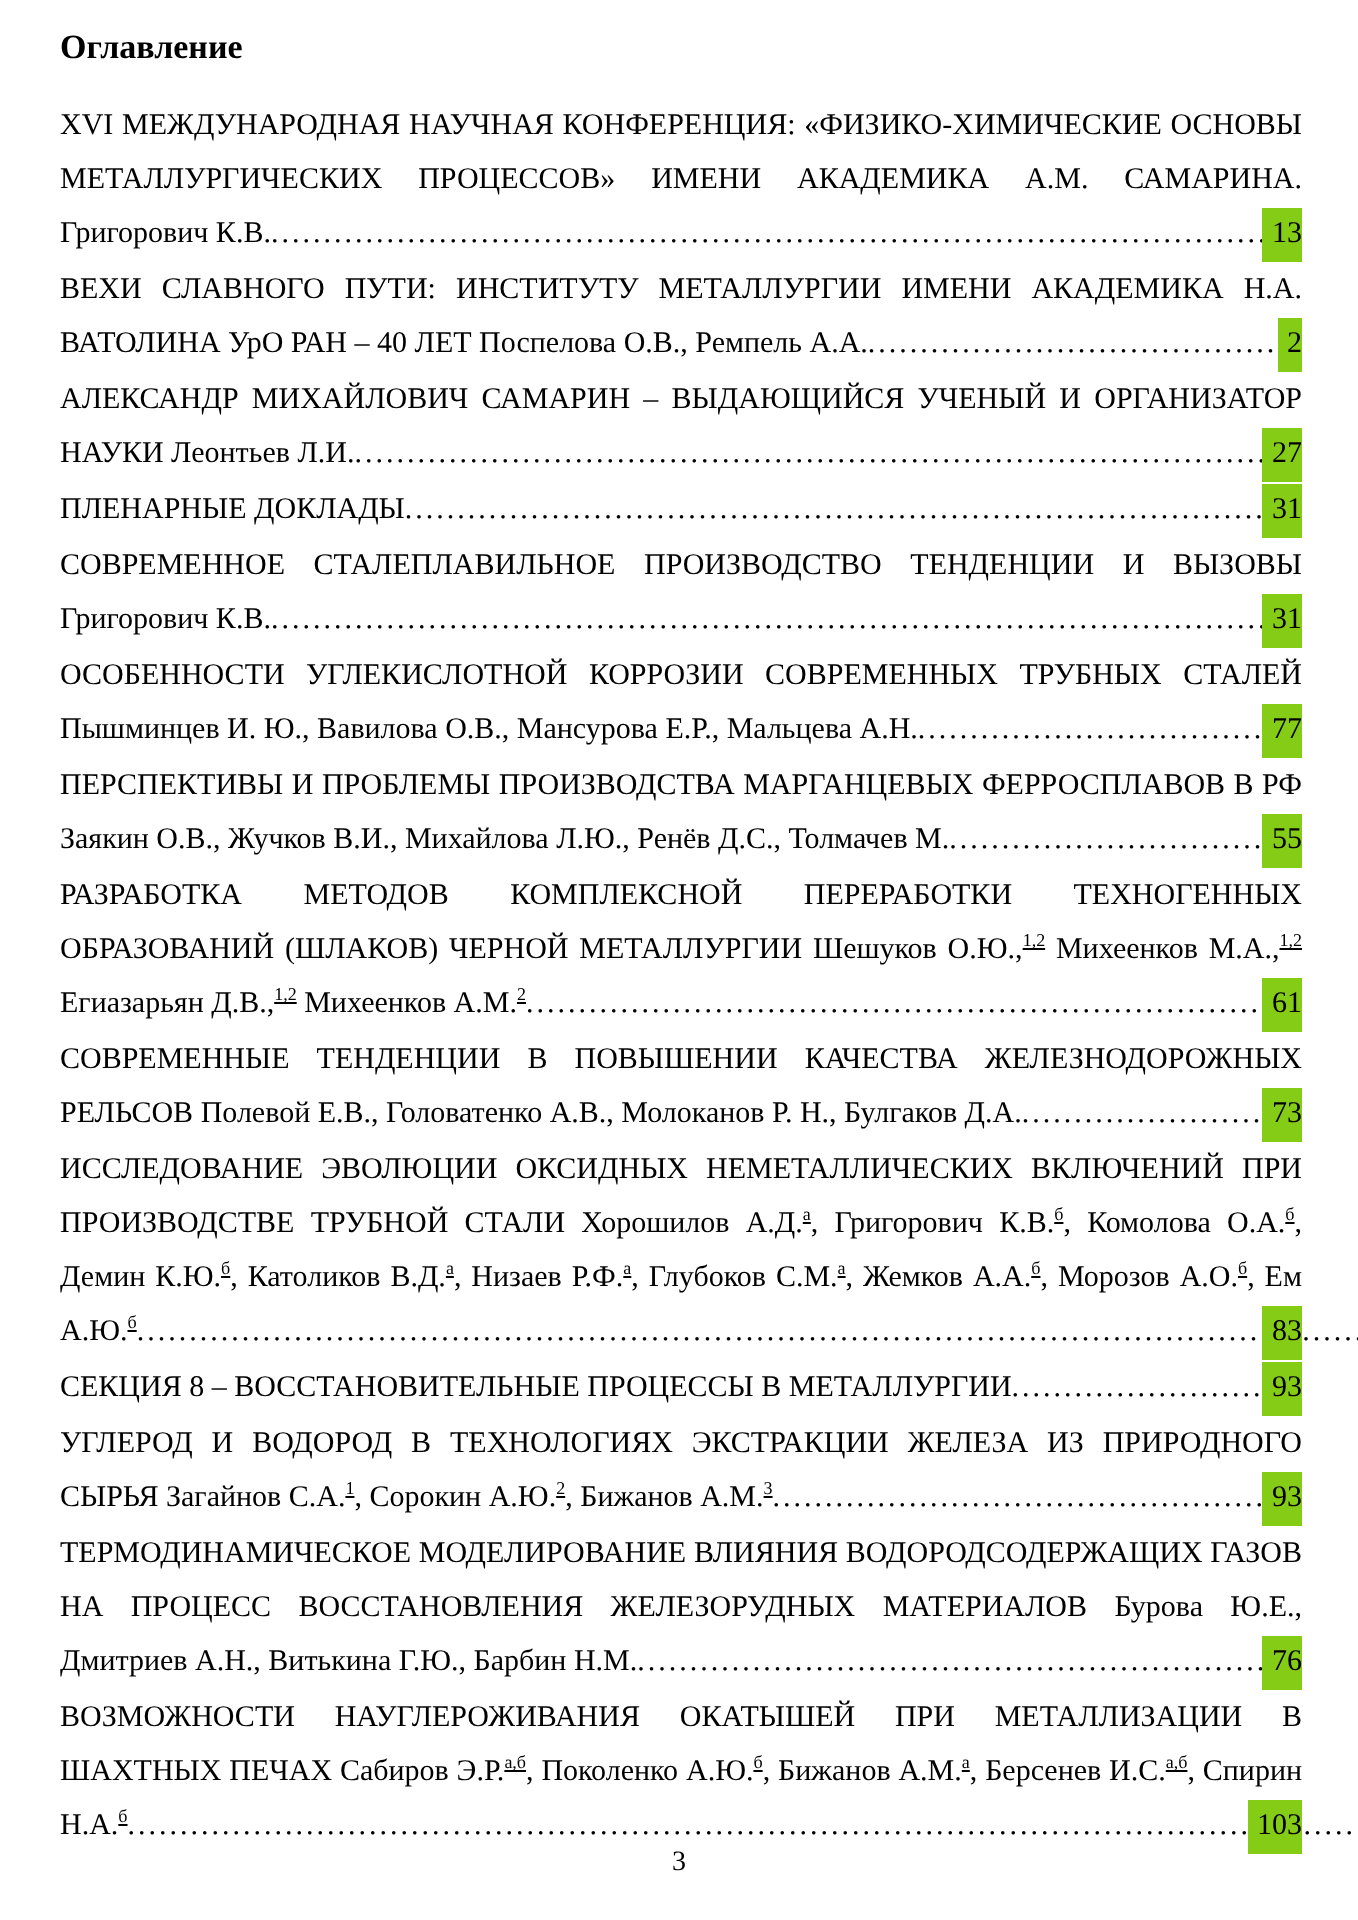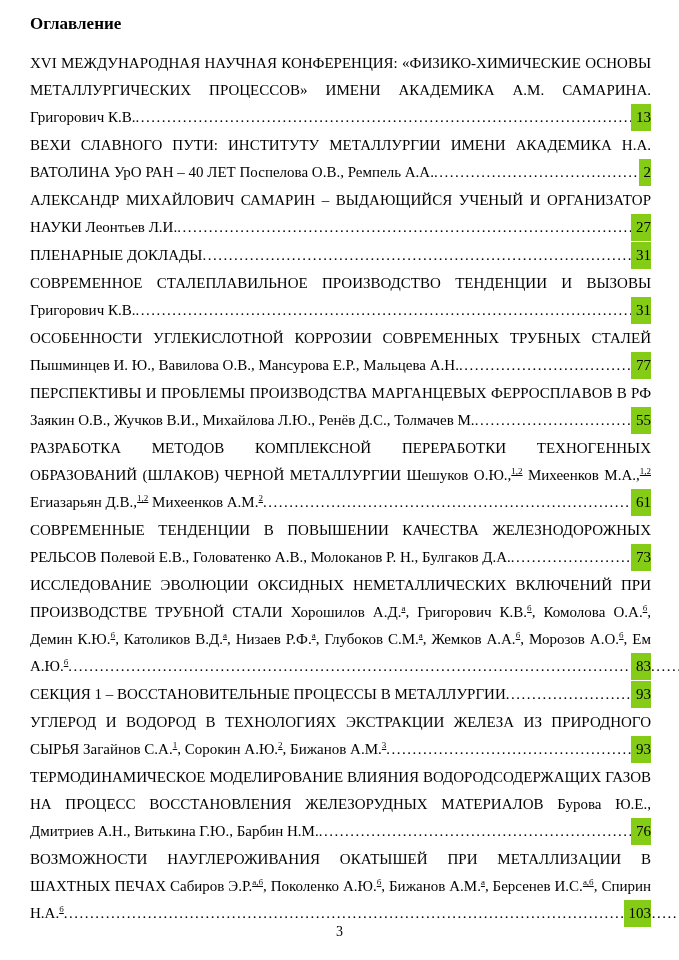--- a/index.html
+++ b/index.html
@@ -72,19 +72,19 @@
       <div class="entry"><span class="entry-text"><span>XVI МЕЖДУНАРОДНАЯ НАУЧНАЯ КОНФЕРЕНЦИЯ: «ФИЗИКО-ХИМИЧЕСКИЕ ОСНОВЫ МЕТАЛЛУРГИЧЕСКИХ ПРОЦЕССОВ» ИМЕНИ АКАДЕМИКА А.М. САМАРИНА. Григорович К.В.</span></span><span class="dots">..................................................................................................</span><span class="pg">13</span></div>
       <div class="entry"><span class="entry-text"><span>ВЕХИ СЛАВНОГО ПУТИ: ИНСТИТУТУ МЕТАЛЛУРГИИ ИМЕНИ АКАДЕМИКА Н.А. ВАТОЛИНА УрО РАН – 40 ЛЕТ Поспелова О.В., Ремпель А.А.</span></span><span class="dots">.........................................</span><span class="pg">2</span></div>
       <div class="entry"><span class="entry-text"><span>АЛЕКСАНДР МИХАЙЛОВИЧ САМАРИН – ВЫДАЮЩИЙСЯ УЧЕНЫЙ И ОРГАНИЗАТОР НАУКИ Леонтьев Л.И.</span></span><span class="dots">..........................................................................................</span><span class="pg">27</span></div>
       <div class="entry"><span class="entry-text"><span>ПЛЕНАРНЫЕ ДОКЛАДЫ</span></span><span class="dots">.....................................................................................</span><span class="pg">31</span></div>
       <div class="entry"><span class="entry-text"><span>СОВРЕМЕННОЕ СТАЛЕПЛАВИЛЬНОЕ ПРОИЗВОДСТВО ТЕНДЕНЦИИ И ВЫЗОВЫ Григорович К.В.</span></span><span class="dots">..................................................................................................</span><span class="pg">31</span></div>
       <div class="entry"><span class="entry-text"><span>ОСОБЕННОСТИ УГЛЕКИСЛОТНОЙ КОРРОЗИИ СОВРЕМЕННЫХ ТРУБНЫХ СТАЛЕЙ Пышминцев И. Ю., Вавилова О.В., Мансурова Е.Р., Мальцева А.Н.</span></span><span class="dots">....................................</span><span class="pg">77</span></div>
       <div class="entry"><span class="entry-text"><span>ПЕРСПЕКТИВЫ И ПРОБЛЕМЫ ПРОИЗВОДСТВА МАРГАНЦЕВЫХ ФЕРРОСПЛАВОВ В РФ Заякин О.В., Жучков В.И., Михайлова Л.Ю., Ренёв Д.С., Толмачев М.</span></span><span class="dots">.................................</span><span class="pg">55</span></div>
       <div class="entry"><span class="entry-text"><span>РАЗРАБОТКА МЕТОДОВ КОМПЛЕКСНОЙ ПЕРЕРАБОТКИ ТЕХНОГЕННЫХ ОБРАЗОВАНИЙ (ШЛАКОВ) ЧЕРНОЙ МЕТАЛЛУРГИИ Шешуков О.Ю.,</span><sup>1,2</sup><span> Михеенков М.А.,</span><sup>1,2</sup><span> Егиазарьян Д.В.,</span><sup>1,2</sup><span> Михеенков А.М.</span><sup>2</sup></span><span class="dots">.........................................................................</span><span class="pg">61</span></div>
       <div class="entry"><span class="entry-text"><span>СОВРЕМЕННЫЕ ТЕНДЕНЦИИ В ПОВЫШЕНИИ КАЧЕСТВА ЖЕЛЕЗНОДОРОЖНЫХ РЕЛЬСОВ Полевой Е.В., Головатенко А.В., Молоканов Р. Н., Булгаков Д.А.</span></span><span class="dots">..........................</span><span class="pg">73</span></div>
       <div class="entry"><span class="entry-text"><span>ИССЛЕДОВАНИЕ ЭВОЛЮЦИИ ОКСИДНЫХ НЕМЕТАЛЛИЧЕСКИХ ВКЛЮЧЕНИЙ ПРИ ПРОИЗВОДСТВЕ ТРУБНОЙ СТАЛИ Хорошилов А.Д.</span><sup>а</sup><span>, Григорович К.В.</span><sup>б</sup><span>, Комолова О.А.</span><sup>б</sup><span>, Демин К.Ю.</span><sup>б</sup><span>, Католиков В.Д.</span><sup>а</sup><span>, Низаев Р.Ф.</span><sup>а</sup><span>, Глубоков С.М.</span><sup>а</sup><span>, Жемков А.А.</span><sup>б</sup><span>, Морозов А.О.</span><sup>б</sup><span>, Ем А.Ю.</span><sup>б</sup></span><span class="dots">............................................................................................................................................................................................................................................................................................................</span><span class="pg">83</span></div>
-      <div class="entry"><span class="entry-text"><span>СЕКЦИЯ 1 – ВОССТАНОВИТЕЛЬНЫЕ ПРОЦЕССЫ В МЕТАЛЛУРГИИ</span></span><span class="dots">...........................</span><span class="pg">93</span></div>
+      <div class="entry"><span class="entry-text"><span>СЕКЦИЯ 8 – ВОССТАНОВИТЕЛЬНЫЕ ПРОЦЕССЫ В МЕТАЛЛУРГИИ</span></span><span class="dots">...........................</span><span class="pg">93</span></div>
       <div class="entry"><span class="entry-text"><span>УГЛЕРОД И ВОДОРОД В ТЕХНОЛОГИЯХ ЭКСТРАКЦИИ ЖЕЛЕЗА ИЗ ПРИРОДНОГО СЫРЬЯ Загайнов С.А.</span><sup>1</sup><span>, Сорокин А.Ю.</span><sup>2</sup><span>, Бижанов А.М.</span><sup>3</sup></span><span class="dots">..................................................</span><span class="pg">93</span></div>
       <div class="entry"><span class="entry-text"><span>ТЕРМОДИНАМИЧЕСКОЕ МОДЕЛИРОВАНИЕ ВЛИЯНИЯ ВОДОРОДСОДЕРЖАЩИХ ГАЗОВ НА ПРОЦЕСС ВОССТАНОВЛЕНИЯ ЖЕЛЕЗОРУДНЫХ МАТЕРИАЛОВ Бурова Ю.Е., Дмитриев А.Н., Витькина Г.Ю., Барбин Н.М.</span></span><span class="dots">...............................................................</span><span class="pg">76</span></div>
       <div class="entry"><span class="entry-text"><span>ВОЗМОЖНОСТИ НАУГЛЕРОЖИВАНИЯ ОКАТЫШЕЙ ПРИ МЕТАЛЛИЗАЦИИ В ШАХТНЫХ ПЕЧАХ Сабиров Э.Р.</span><sup>а,б</sup><span>, Поколенко А.Ю.</span><sup>б</sup><span>, Бижанов А.М.</span><sup>а</sup><span>, Берсенев И.С.</span><sup>а,б</sup><span>, Спирин Н.А.</span><sup>б</sup></span><span class="dots">............................................................................................................................................................................................................................................................................................................</span><span class="pg">103</span></div>
     </div>
   <div class="footer-num">3</div>
 </div>
 
 </body></html>

